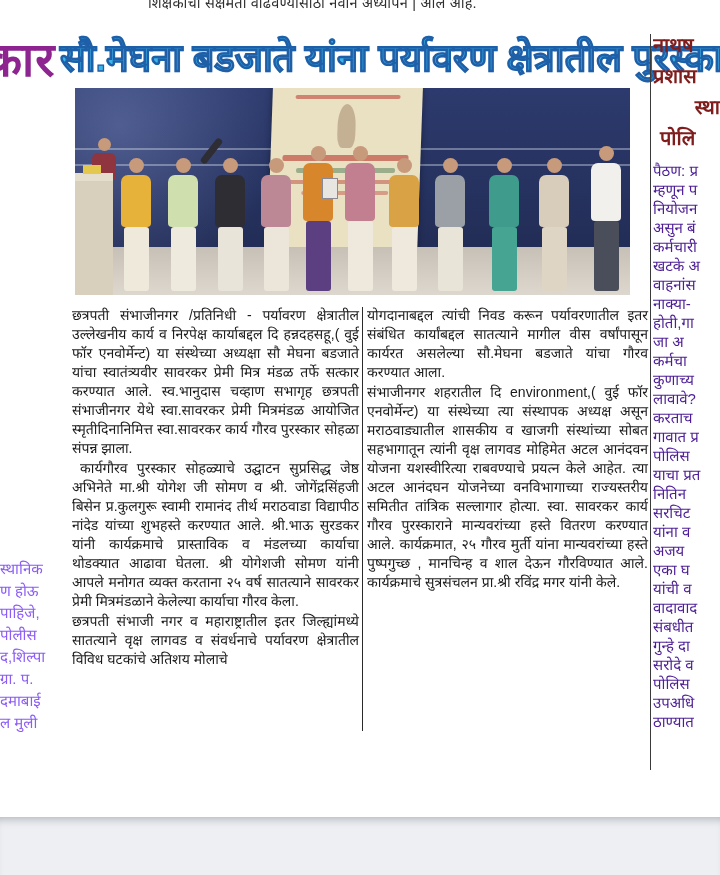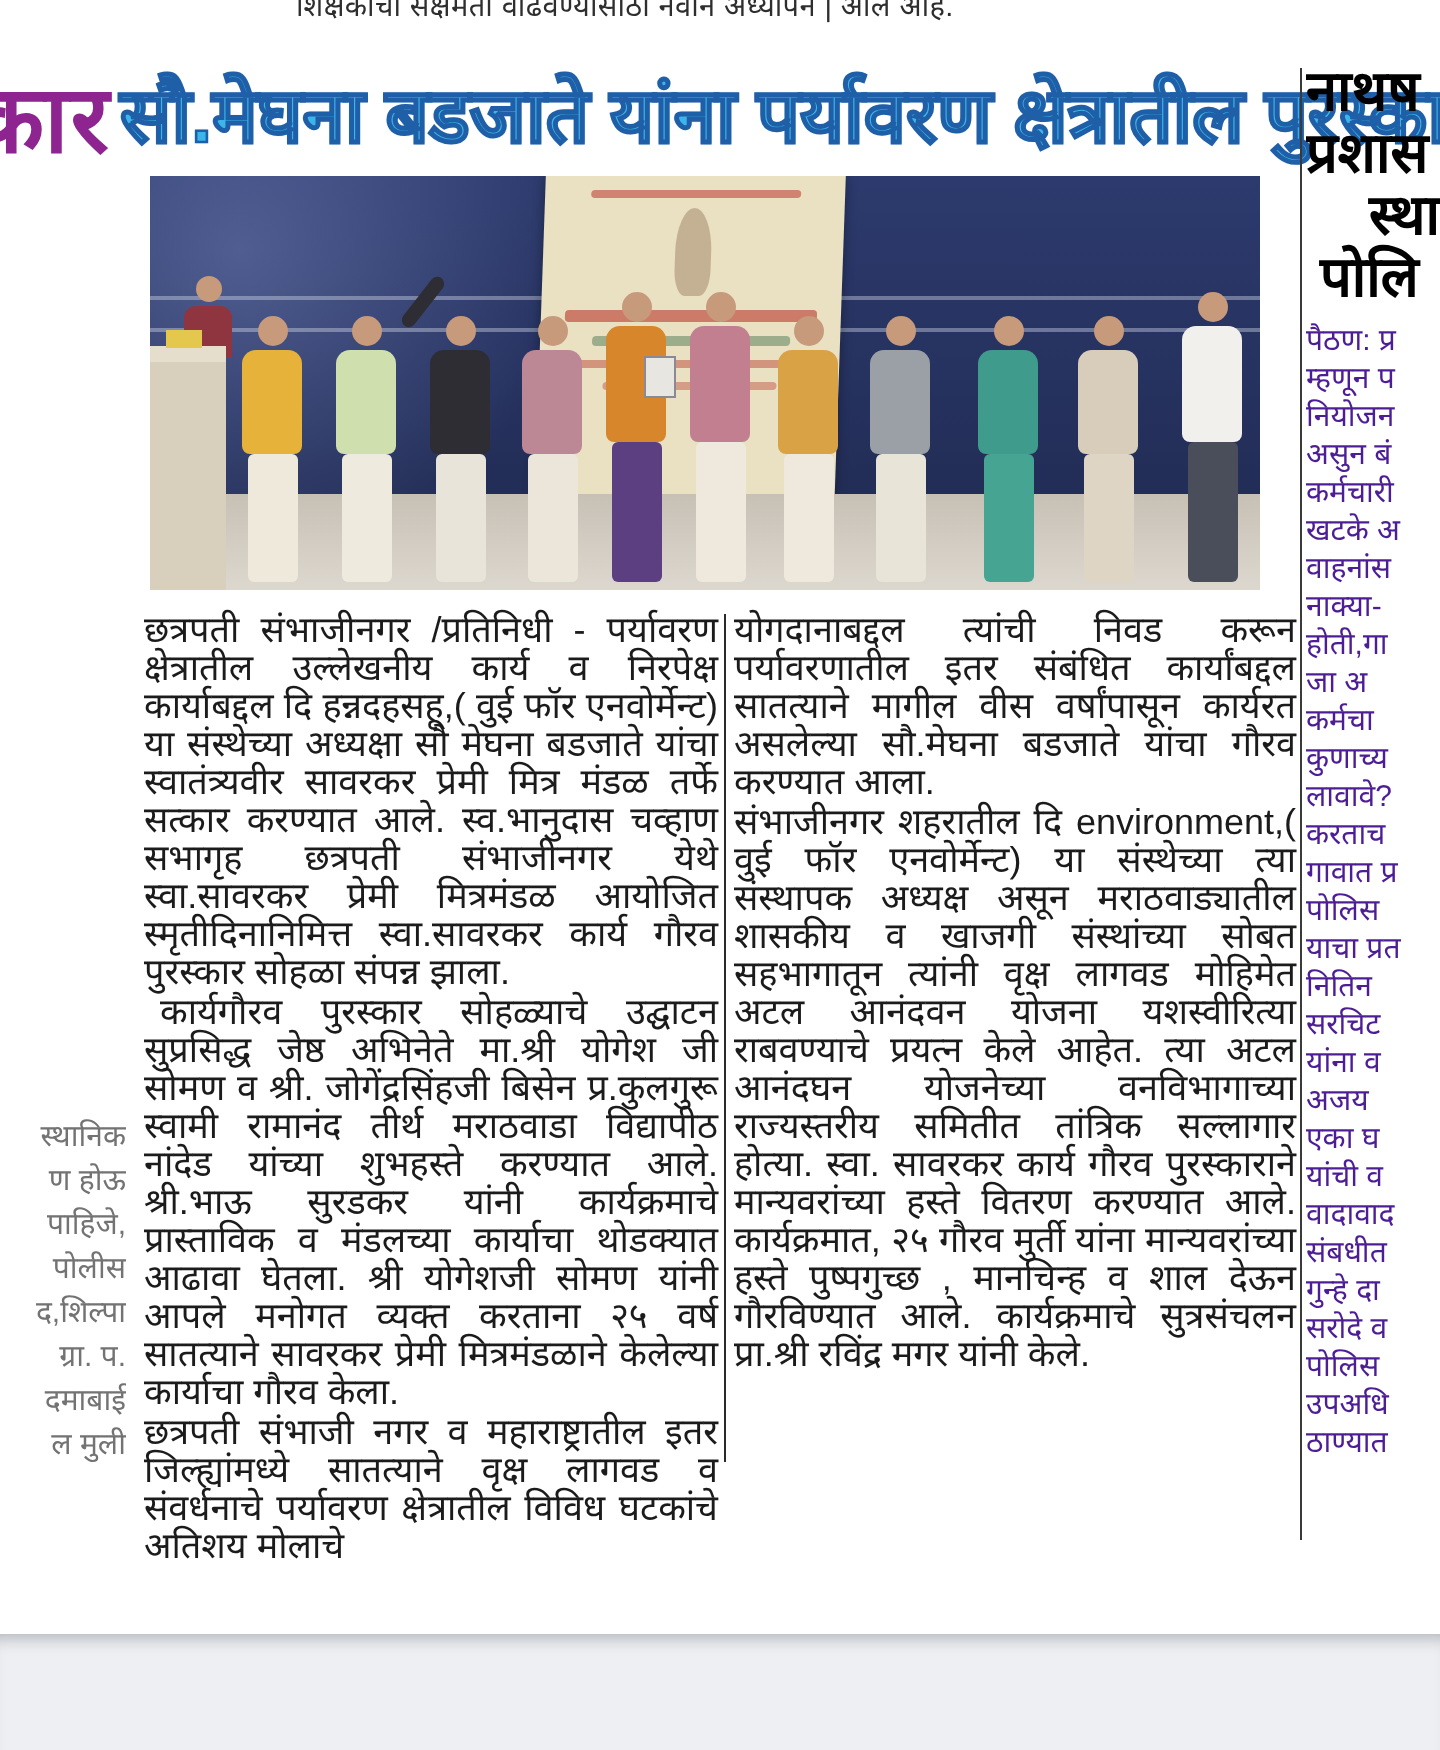--- a/index.html
+++ b/index.html
@@ -12,21 +12,21 @@
 
   
   .headline-frag-left{position:absolute;top:26px;left:-14px;font-size:47px;font-weight:bold;
                       color:#8d2490;letter-spacing:1px;}
   .headline{position:absolute;top:30px;left:60px;width:585px;text-align:center;
             font-size:38px;font-weight:bold;white-space:nowrap;
             color:#3cb6ea;-webkit-text-stroke:1.3px #1e5fa8;text-shadow:0 0 1px #1e5fa8;}
 
   
   .sidebar{position:absolute;left:653px;top:30px;width:67px;overflow:hidden;}
-  .sidebar-headline .line{font-size:28px;line-height:31px;font-weight:bold;color:#000000;
+  .sidebar-headline .line{font-size:20px;line-height:31px;font-weight:bold;color:#7f1d1d;
                           white-space:nowrap;}
   .sidebar-headline .line:nth-child(3){padding-left:12px;text-align:right;}
   .sidebar-headline .line:nth-child(4){padding-left:7px;}
   .sidebar-body{margin-top:7px;}
   .sidebar-body .line{font-size:15px;line-height:19px;color:#4c1d95;white-space:nowrap;}
 
   
   .left-strip{position:absolute;left:0;top:100px;width:65px;height:458px;overflow:hidden;
               background:#f4efe6;filter:saturate(.75) brightness(1.06);}
   .ls-banner{position:absolute;top:0;left:0;right:0;height:100px;background:#efe5d2;}
@@ -34,21 +34,21 @@
                   color:#c04438;opacity:.85;}
   .ls-band{position:absolute;top:100px;left:0;right:0;height:14px;background:#c5988a;opacity:.6;}
   .ls-board{position:absolute;top:130px;left:4px;right:0;height:230px;background:#eae8e4;
             background-image:repeating-linear-gradient(#eae8e4 0 9px,#d9d7d3 9px 10px);}
   .ls-person{position:absolute;top:352px;left:0;width:44px;height:106px;background:#55a06b;
              border-radius:16px 16px 0 0;}
   .ls-dark{position:absolute;top:352px;left:36px;width:29px;height:70px;background:#3a3f3a;opacity:.7;}
 
   
   .left-frags{position:absolute;left:0;top:558px;width:63px;overflow:hidden;}
-  .left-frags .line{font-size:15px;line-height:22px;text-align:right;color:#737373;white-space:nowrap;}
+  .left-frags .line{font-size:15px;line-height:22px;color:#8b5cf6;white-space:nowrap;}
 
   
   .main-photo{position:absolute;left:75px;top:88px;width:555px;height:207px;overflow:hidden;
       background:radial-gradient(circle at 8% 18%, rgba(125,140,195,.45), transparent 30%),
                  linear-gradient(#2c3a6d,#232e58 72%);}
   .wire{position:absolute;left:0;right:0;height:2px;background:rgba(215,222,238,.4);}
   .wire.w1{top:60px}.wire.w2{top:76px}
   .banner{position:absolute;left:195px;top:0;width:150px;height:167px;background:#e9e1c2;
           transform:skewX(-2deg);box-shadow:0 0 6px rgba(0,0,0,.35);}
   .banner .b-line{margin:7px auto 0;border-radius:2px;}
@@ -72,21 +72,21 @@
   .fig.tall .torso{height:58px}.fig.tall .legs{height:70px}
   .arm-up{position:absolute;top:-22px;left:-4px;width:7px;height:30px;background:#2e2d33;
           border-radius:4px;transform:rotate(38deg);}
   .fig-behind{position:absolute;left:16px;bottom:116px;width:26px;z-index:2;}
   .fig-behind .head{width:13px;height:13px;border-radius:50%;background:#c69a7b;margin:0 auto;}
   .fig-behind .torso{width:24px;height:26px;background:#8e3540;border-radius:6px 6px 0 0;margin:2px auto 0;}
   .award{position:absolute;left:247px;bottom:96px;width:14px;height:19px;background:#e8e6e0;
          border:1px solid #8a8a96;z-index:5;}
 
   
-  .col{position:absolute;top:306px;font-size:18px;line-height:19px;text-align:justify;color:#1b1b1b;}
+  .col{position:absolute;top:306px;font-size:14px;line-height:19px;text-align:justify;color:#1b1b1b;}
   .col p{margin:0 0 1px 0;}
   .col p.indent{text-indent:8px;}
   .col-left{left:72px;width:287px;}
   .col-right{left:367px;width:281px;}
   .divider-mid{position:absolute;left:362px;top:307px;width:1px;height:424px;background:#2a2a2a;}
   .divider-right{position:absolute;left:650px;top:34px;width:1px;height:736px;background:#3a3a3a;}
 
   
   .footer-band{position:absolute;left:0;top:817px;width:720px;height:58px;background:#edeff2;
                box-shadow:inset 0 8px 8px -6px rgba(60,65,80,.35);}

